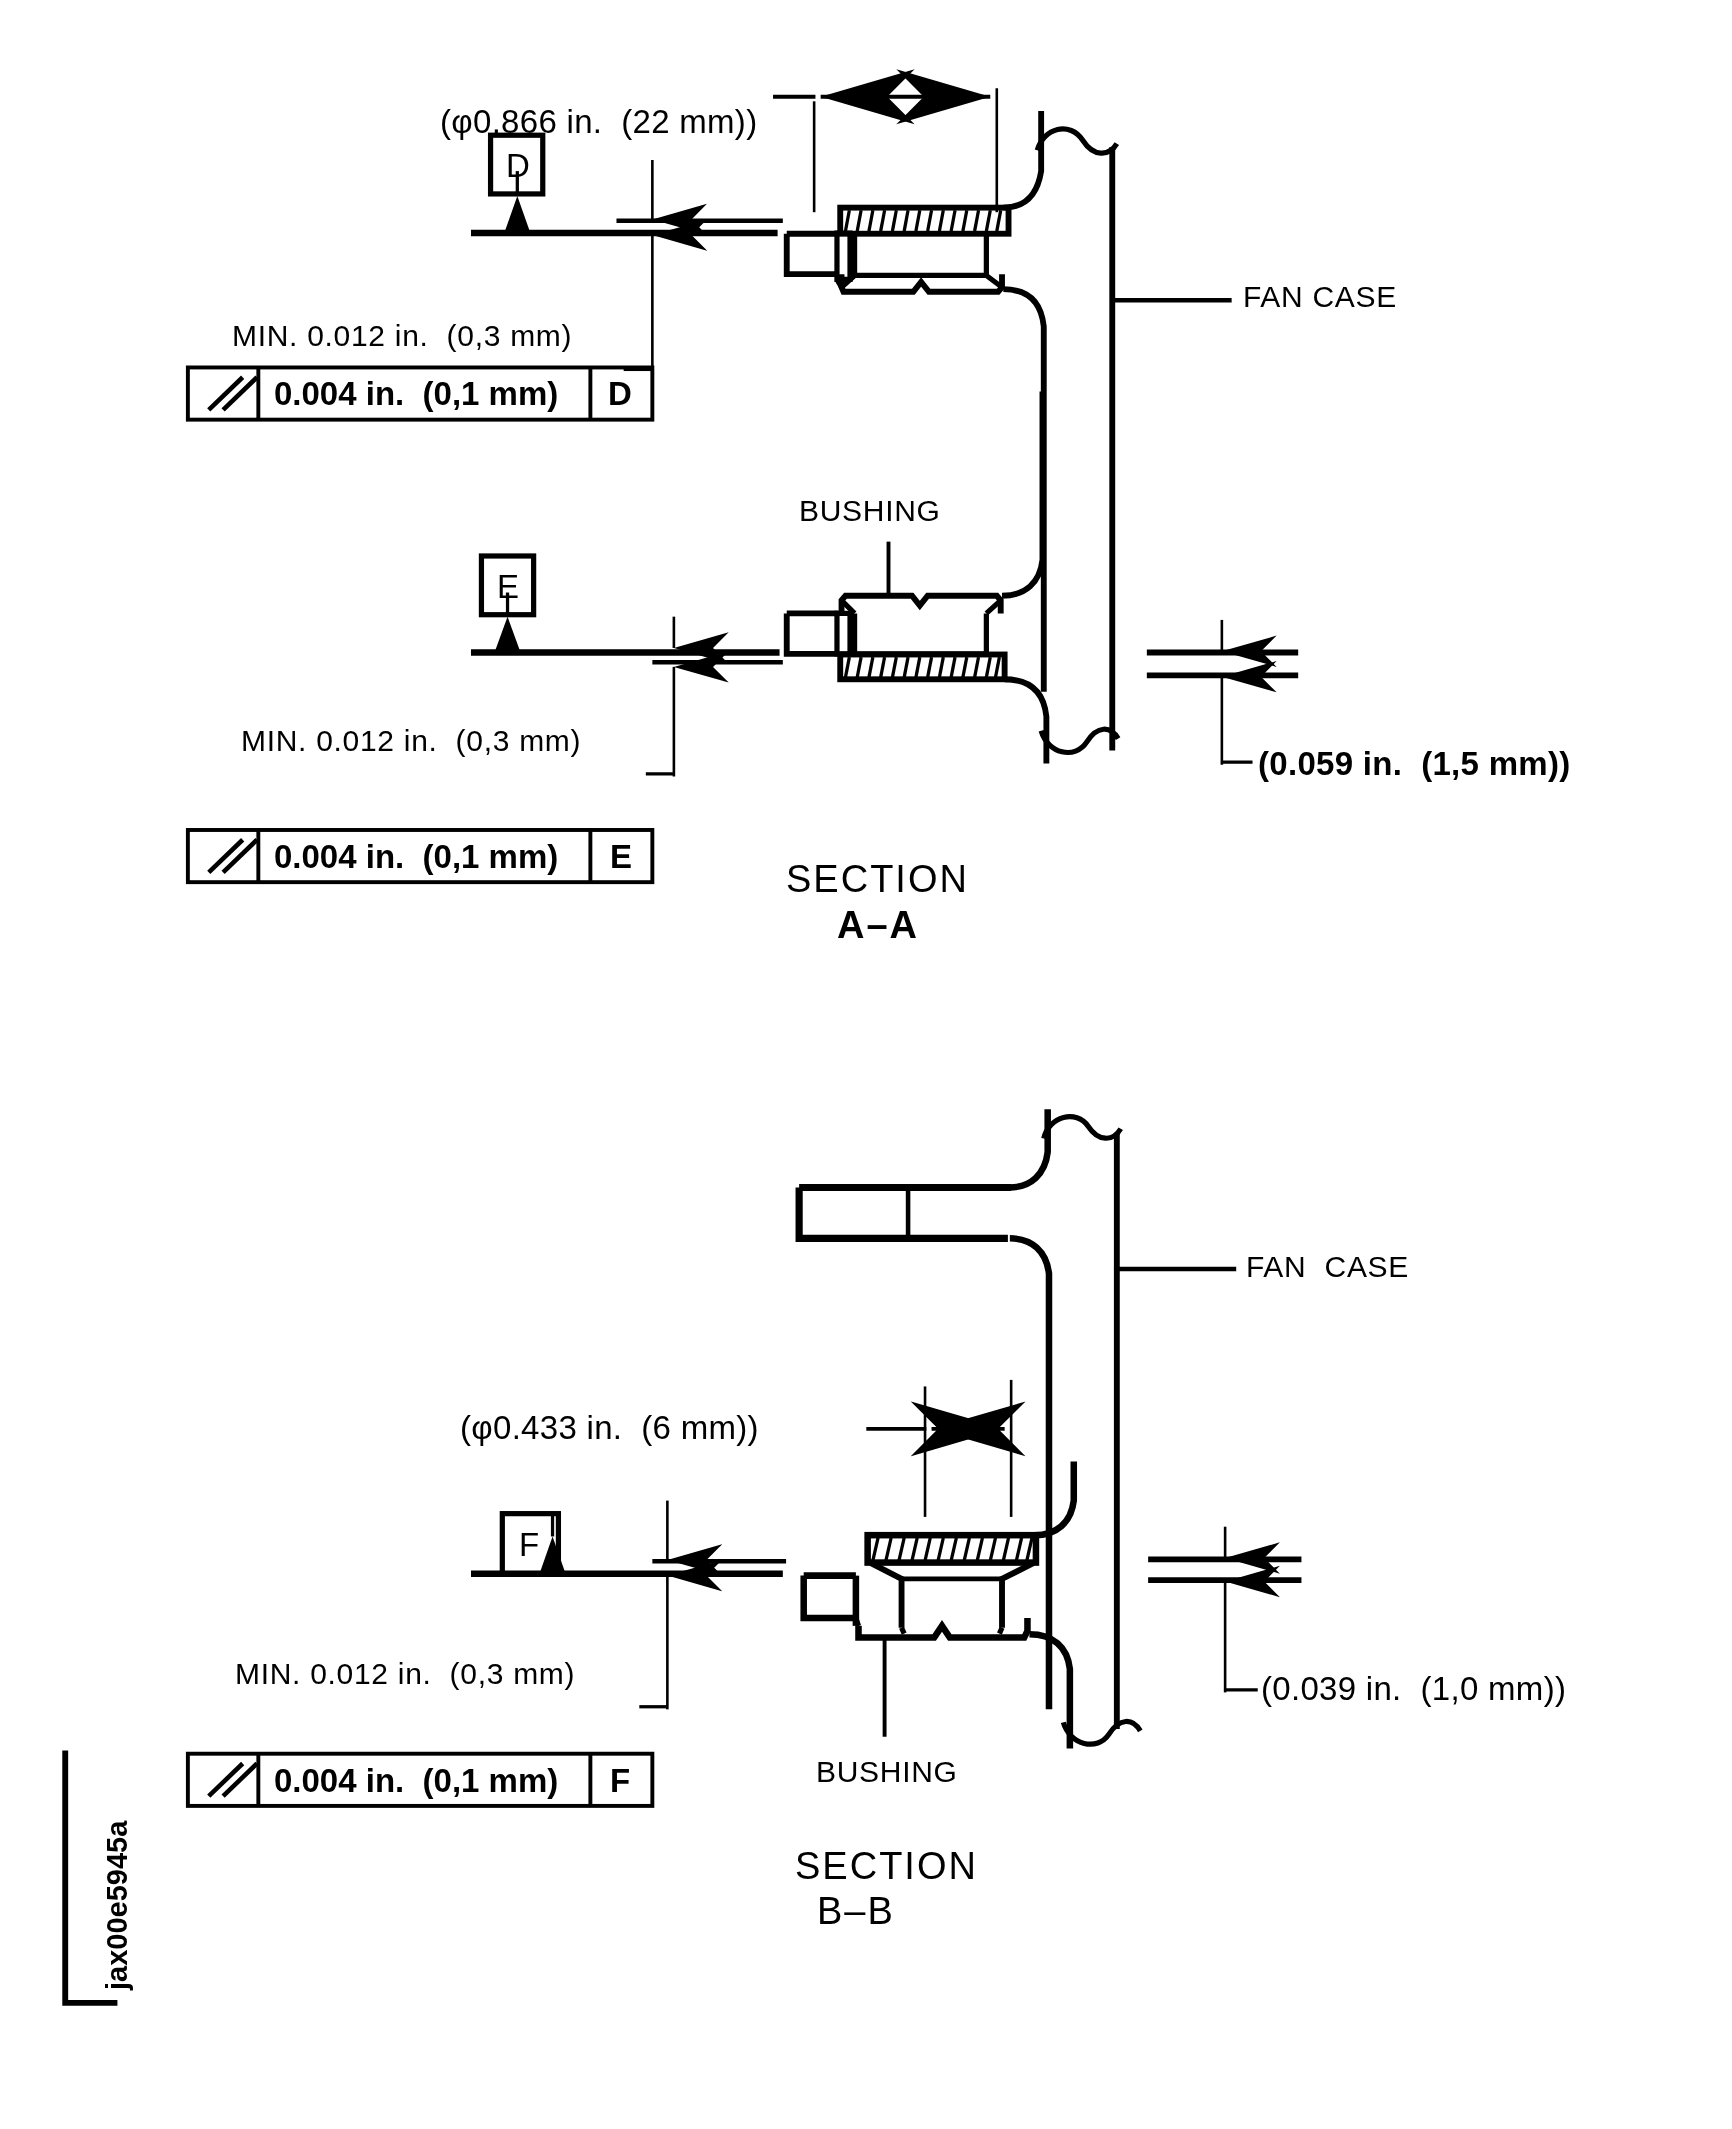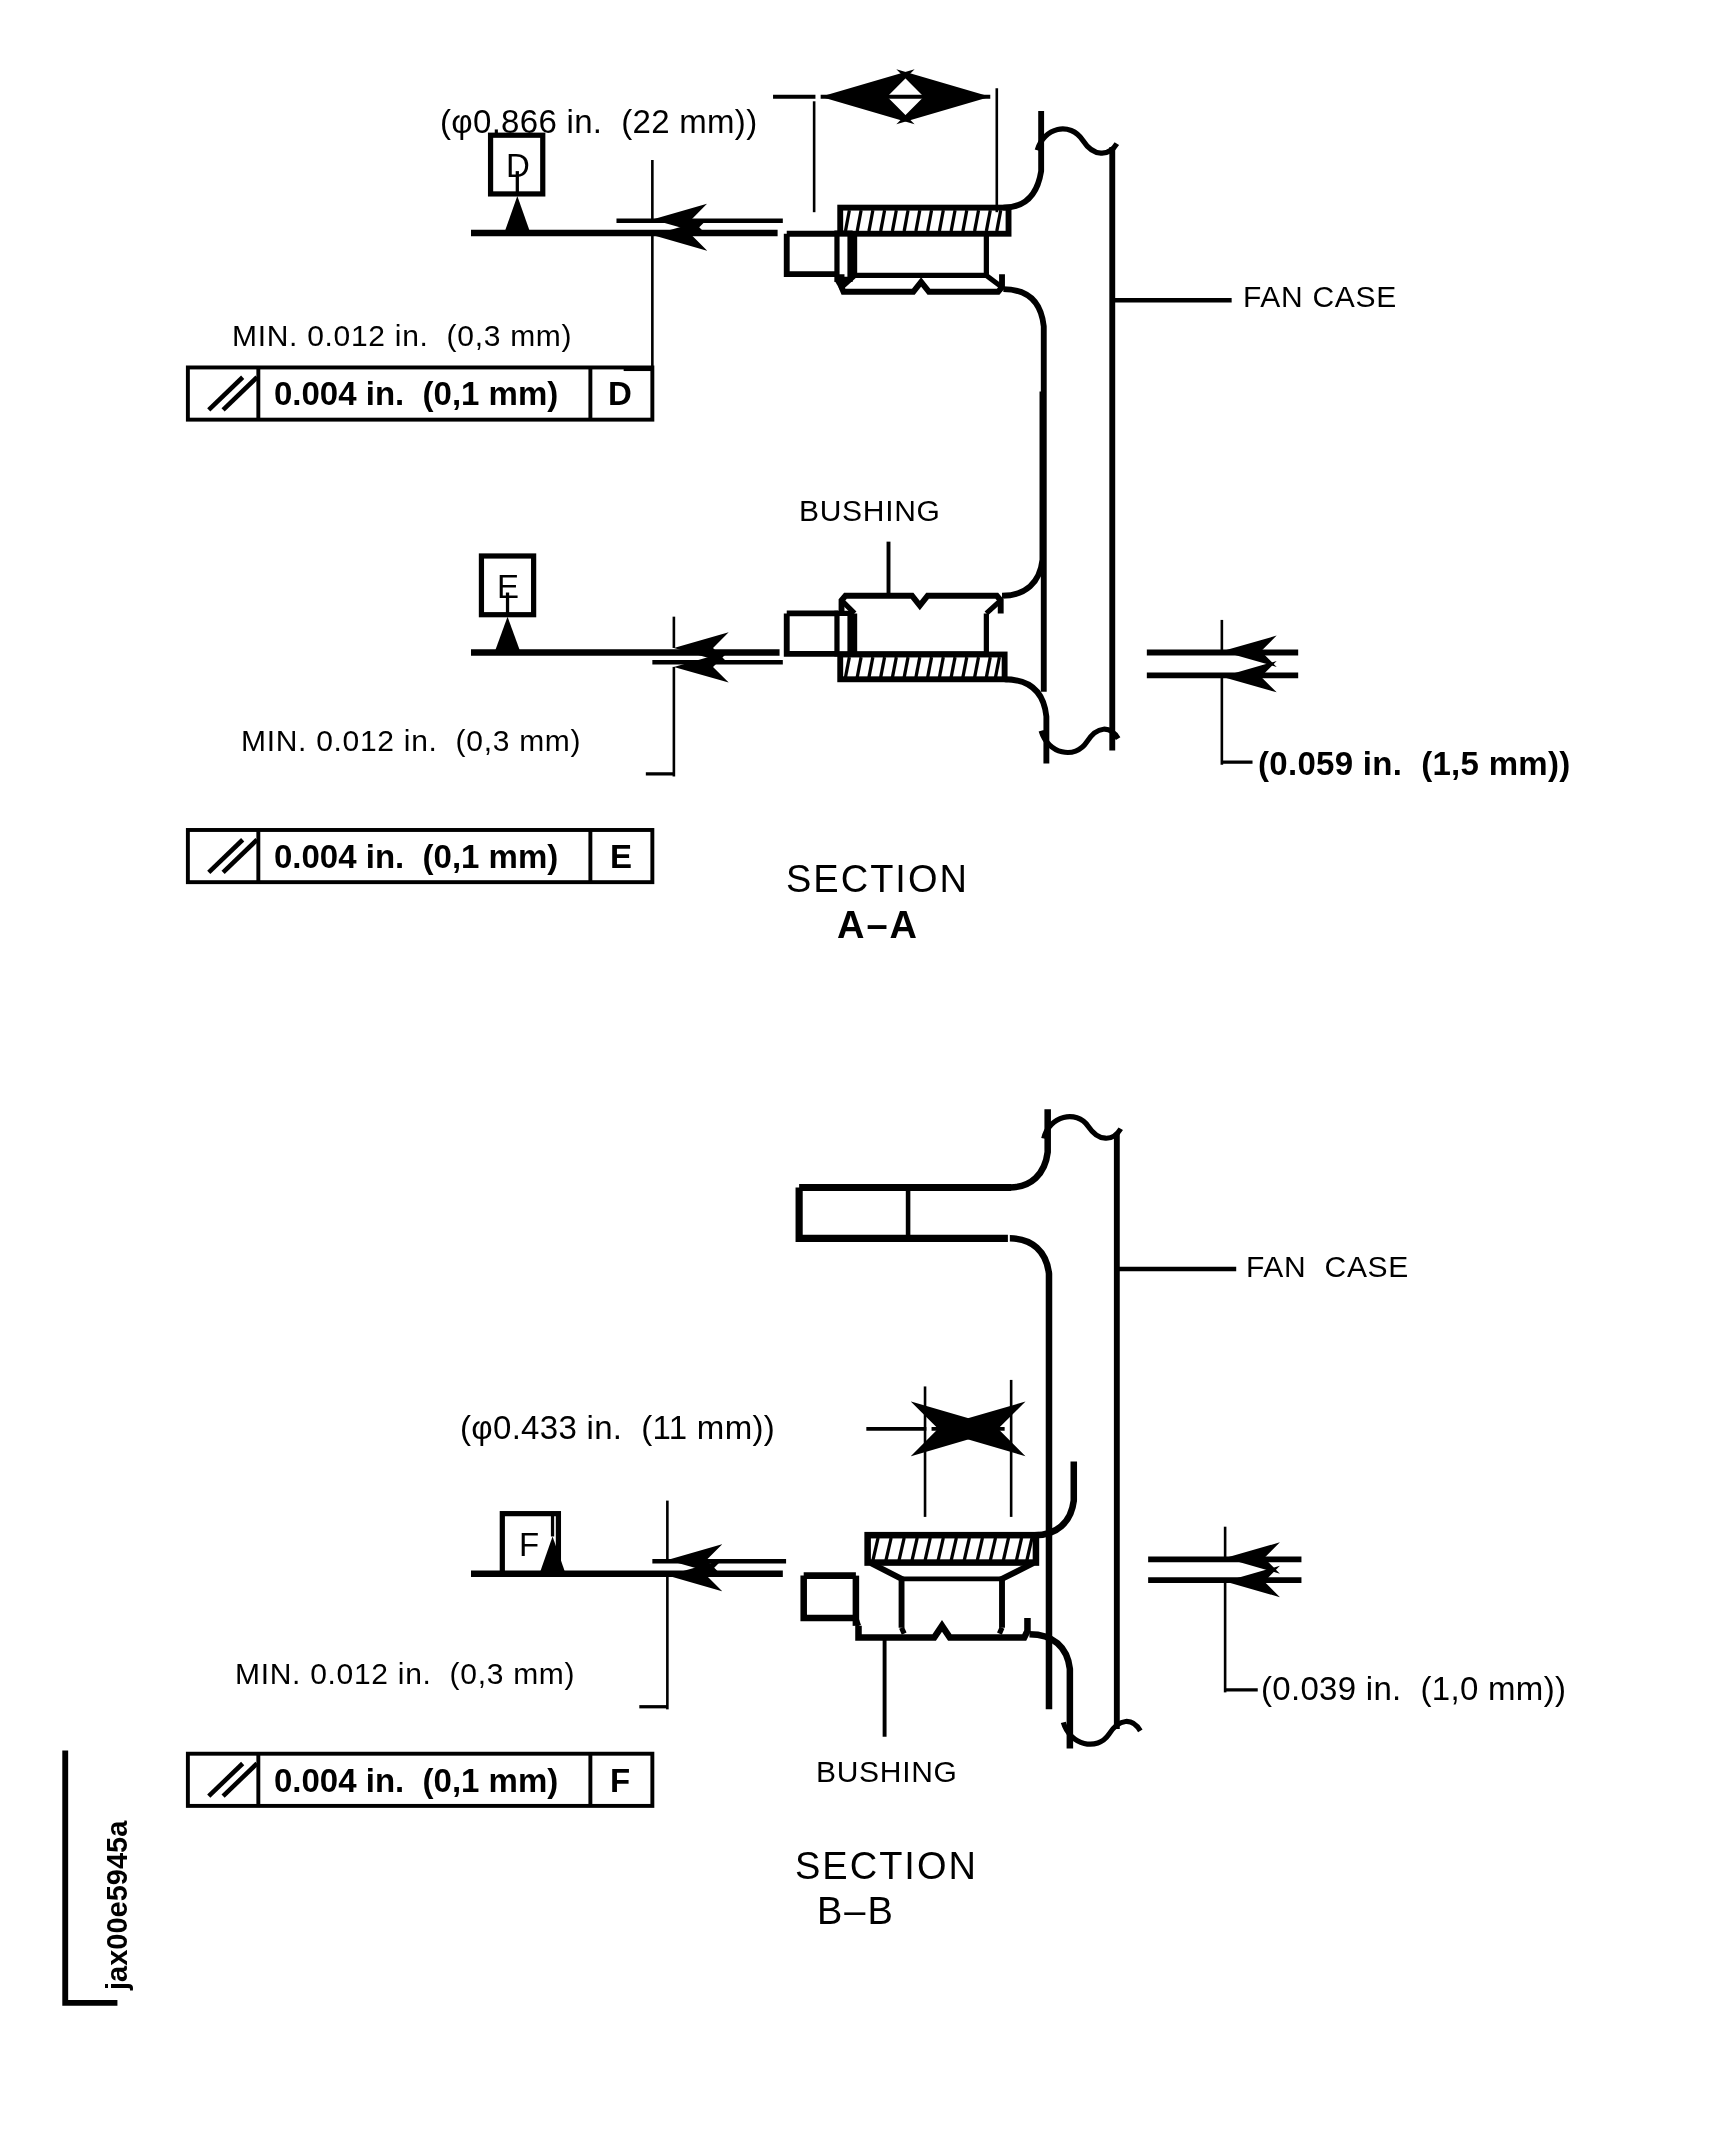--- a/index.html
+++ b/index.html
@@ -322,21 +322,21 @@
   <div class="txt fcf-txt" style="left:274px; top:840px;">0.004 in.  (0,1 mm)</div>
   <div class="txt fcf-txt" style="left:610px; top:840px;">E</div>
 
   <div class="txt dim-txt" style="left:1258px; top:747px;font-weight:bold;">(0.059 in.  (1,5 mm))</div>
 
   <div class="txt sect-txt" style="left:786px; top:860px;">SECTION</div>
   <div class="txt sect-txt" style="left:837px; top:906px;font-weight:bold;">A–A</div>
 
   <div class="txt lead-txt" style="left:1246px; top:1252px;">FAN  CASE</div>
 
-  <div class="txt dim-txt" style="left:460px; top:1411px;">(φ0.433 in.  (11 mm))</div>
+  <div class="txt dim-txt" style="left:460px; top:1411px;">(φ0.433 in.  (6 mm))</div>
 
   <div class="txt datum-txt" style="left:519px; top:1528px;">F</div>
 
   <div class="txt lead-txt" style="left:235px; top:1659px;">MIN. 0.012 in.  (0,3 mm)</div>
 
   <div class="txt fcf-txt" style="left:274px; top:1764px;">0.004 in.  (0,1 mm)</div>
   <div class="txt fcf-txt" style="left:610px; top:1764px;">F</div>
 
   <div class="txt dim-txt" style="left:1261px; top:1672px;">(0.039 in.  (1,0 mm))</div>
 

